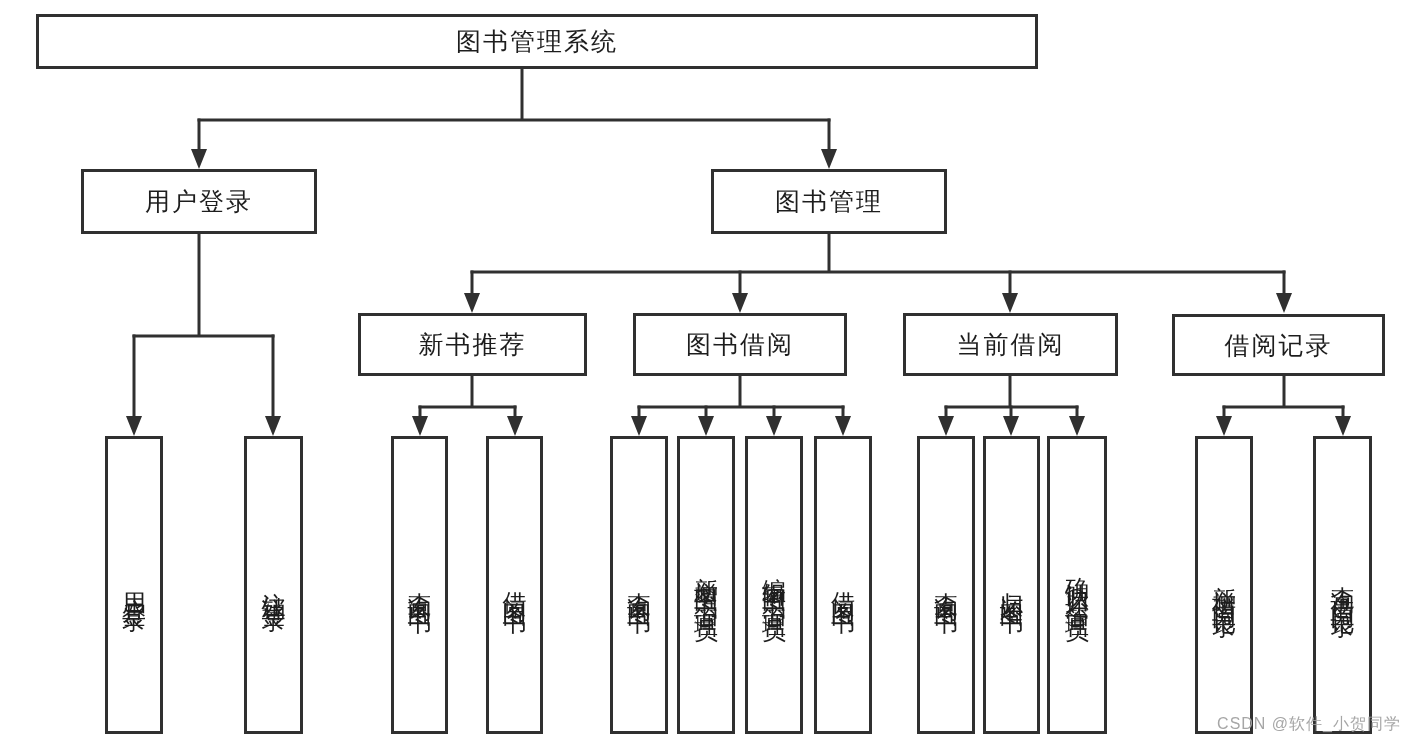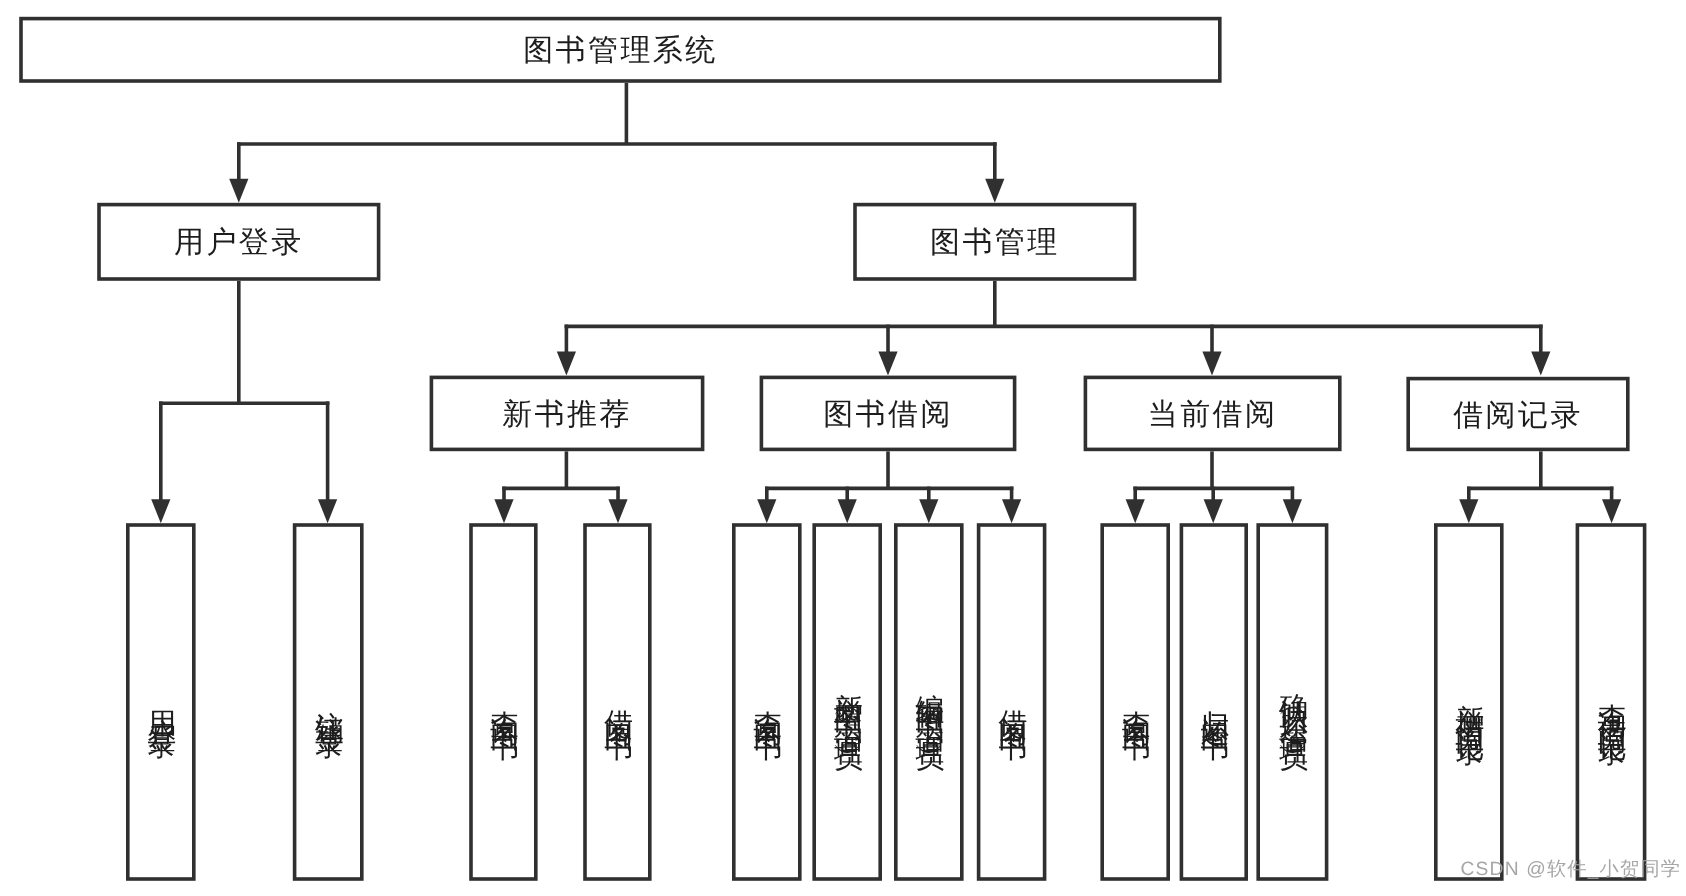--- a/index.html
+++ b/index.html
@@ -120,29 +120,29 @@
       <polygon points="766,416 782,416 774,436"></polygon>
       <polygon points="835,416 851,416 843,436"></polygon>
       <polygon points="938,416 954,416 946,436"></polygon>
       <polygon points="1003,416 1019,416 1011,436"></polygon>
       <polygon points="1069,416 1085,416 1077,436"></polygon>
       <polygon points="1216,416 1232,416 1224,436"></polygon>
       <polygon points="1335,416 1351,416 1343,436"></polygon>
     </g>
   </svg>
 
-  <div class="node hnode" style="left:16px;top:14px;width:1002px;height:55px;">图书管理系统</div>
+  <div class="node hnode" style="left:36px;top:14px;width:1002px;height:55px;">图书管理系统</div>
 
   <div class="node hnode" style="left:81px;top:169px;width:236px;height:65px;">用户登录</div>
   <div class="node hnode" style="left:358px;top:313px;width:229px;height:63px;">新书推荐</div>
 
   <div class="node hnode" style="left:711px;top:169px;width:236px;height:65px;">图书管理</div>
   <div class="node hnode" style="left:903px;top:313px;width:215px;height:63px;">当前借阅</div>
   <div class="node hnode" style="left:633px;top:313px;width:214px;height:63px;">图书借阅</div>
-  <div class="node hnode" style="left:1172px;top:314px;width:186px;height:62px;">借阅记录</div>
+  <div class="node hnode" style="left:1172px;top:314px;width:213px;height:62px;">借阅记录</div>
 
   <div class="node leaf" style="left:105px;top:436px;width:58px;height:298px;">
     <span class="vtext">用户登录</span>
   </div>
   <div class="node leaf" style="left:244px;top:436px;width:59px;height:298px;">
     <span class="vtext">注销登录</span>
   </div>
 
   <div class="node leaf" style="left:391px;top:436px;width:57px;height:298px;">
     <span class="vtext">查询图书</span>

